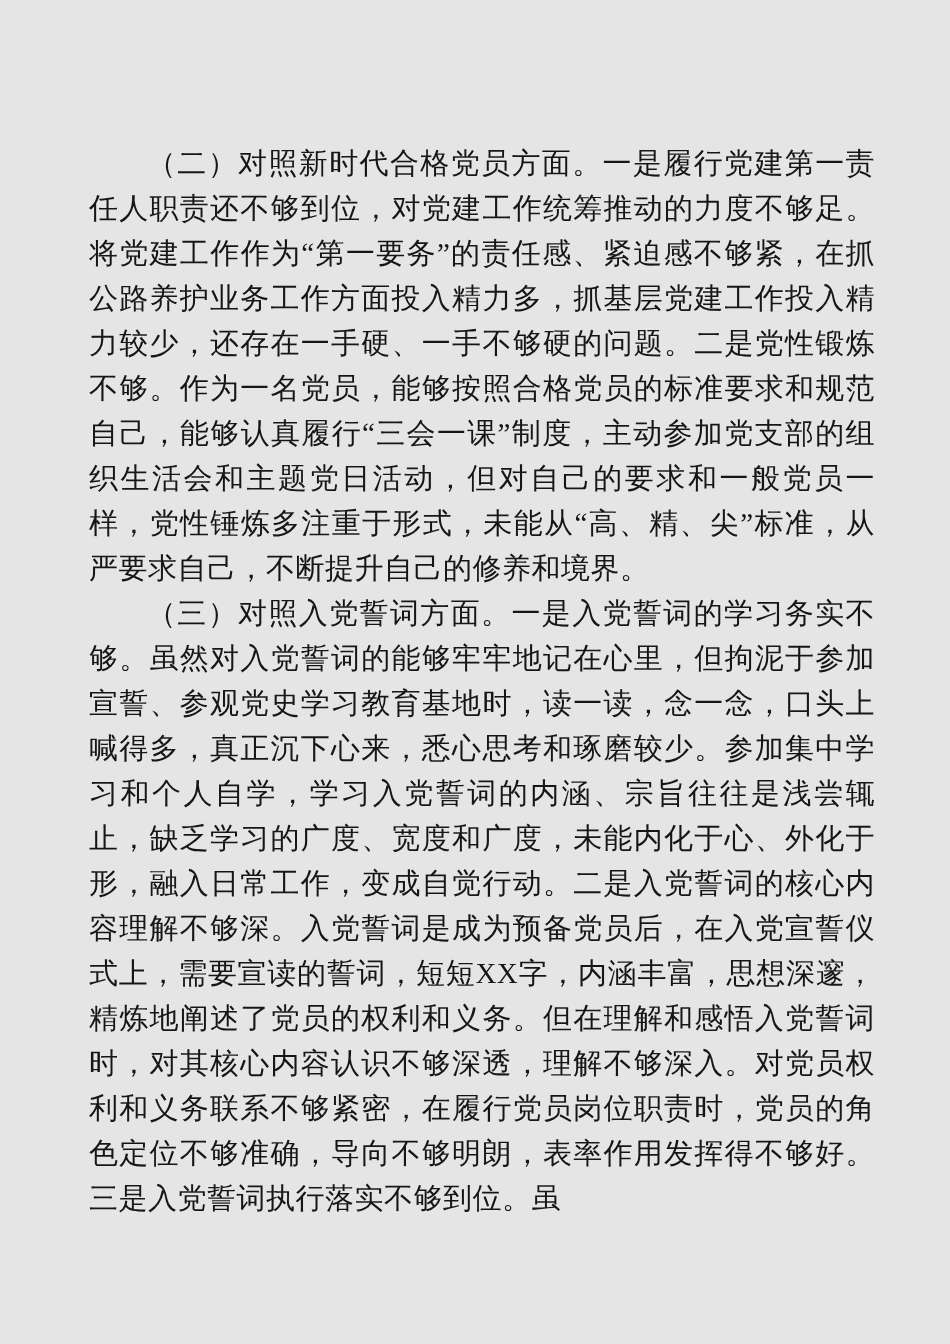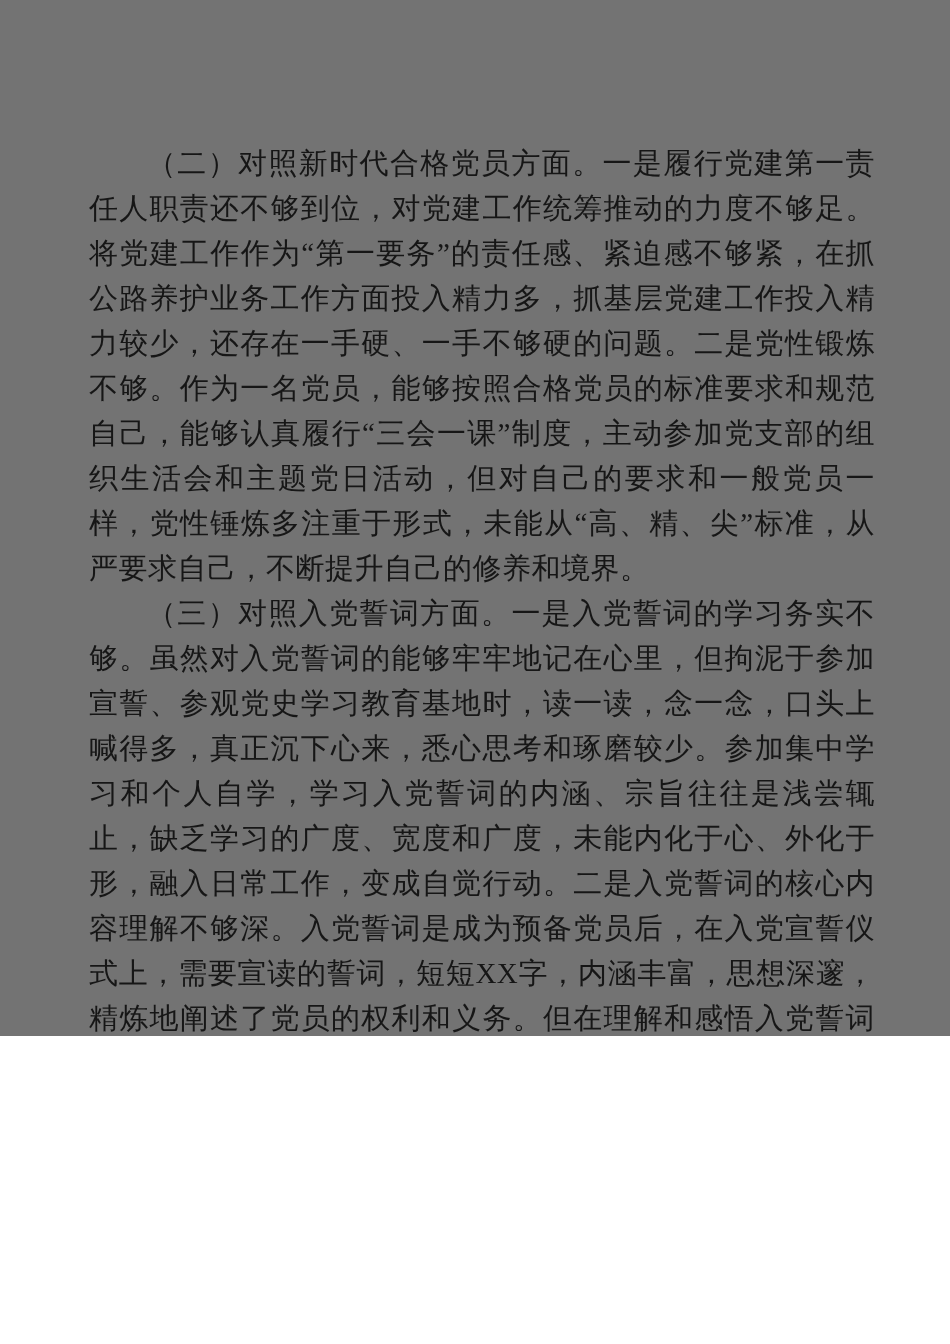--- a/index.html
+++ b/index.html
@@ -3,22 +3,22 @@
 <meta charset="utf-8">
 <style>
   html, body {
     margin: 0;
     padding: 0;
     background: #ffffff;
   }
   .page {
     position: relative;
     width: 950px;
-    height: 1036px;
-    background: #737373;
+    height: 1344px;
+    background: #e5e5e5;
     overflow: hidden;
     font-family: "Liberation Serif", "DejaVu Serif", serif;
   }
   .doc-body {
     position: absolute;
     left: 89px;
     top: 141px;
     width: 786px;
     color: #161616;
     font-size: 29px;

